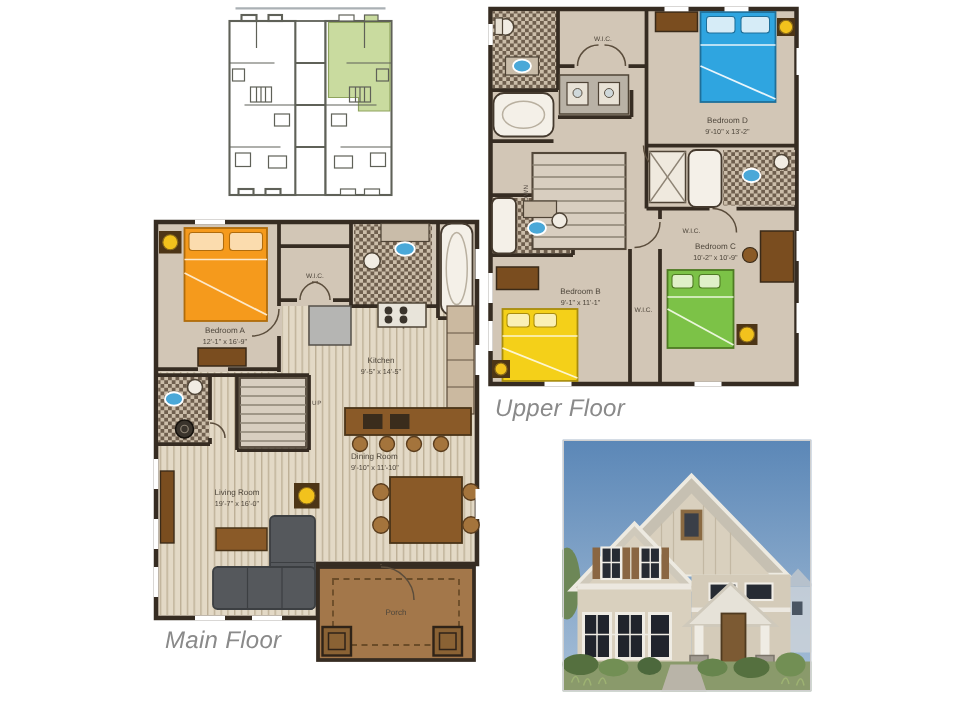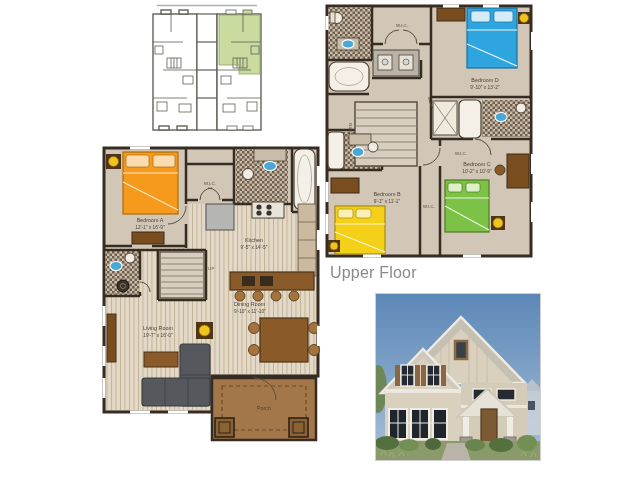--- a/index.html
+++ b/index.html
@@ -1,20 +1,20 @@
 <!DOCTYPE html>
 <html><head>
 <meta charset="utf-8">
 <style>
   html,body{margin:0;padding:0;background:#ffffff;}
   .canvas{position:relative;width:640px;height:480px;background:#ffffff;overflow:hidden;
           font-family:"Liberation Sans",sans-serif;}
   .panel{position:absolute;}
   .floor-label{position:absolute;color:#8a8a8a;font-size:16px;letter-spacing:0.2px;
-               font-family:"Liberation Sans",sans-serif;}
+               font-family:"Liberation Sans",sans-serif;font-style:italic;}
   svg text{font-family:"Liberation Sans",sans-serif;fill:#4e463b;}
   .room-name{font-size:5.4px;}
   .room-dims{font-size:4.8px;}
   .tiny-label{font-size:4.4px;}
   .stair-label{font-size:4.2px;letter-spacing:0.5px;fill:#5a5148;}
   .wall{stroke:#362c22;fill:none;}
   .arc{stroke:#5b4d3c;fill:none;stroke-width:1;}
 </style>
 </head>
 <body>
@@ -349,20 +349,21 @@
       <rect x="0.5" y="200" width="3" height="20"></rect>
         <rect x="0.5" y="232" width="3" height="20"></rect>
       <rect x="28" y="264.5" width="20" height="3"></rect>
         <rect x="66" y="264.5" width="20" height="3"></rect>
       <rect x="215" y="20" width="3" height="20"></rect>
         <rect x="215" y="84" width="3" height="20"></rect>
       <rect x="215" y="180" width="3" height="20"></rect>
     </g>
   </svg>
 
+  <div class="floor-label" style="left:110px;top:419px">Main Floor</div>
 
   <svg class="panel" style="left:375px;top:293px" width="166" height="168" viewBox="0 0 166 168">
     <defs>
       <linearGradient id="skyG" x1="0" y1="0" x2="0" y2="1">
         <stop offset="0" stop-color="#5b87b7"></stop>
         <stop offset="1" stop-color="#a8c0d8"></stop>
       </linearGradient>
     </defs>
     <rect x="0" y="0" width="166" height="168" fill="url(#skyG)"></rect>
     <g opacity="0.85">

